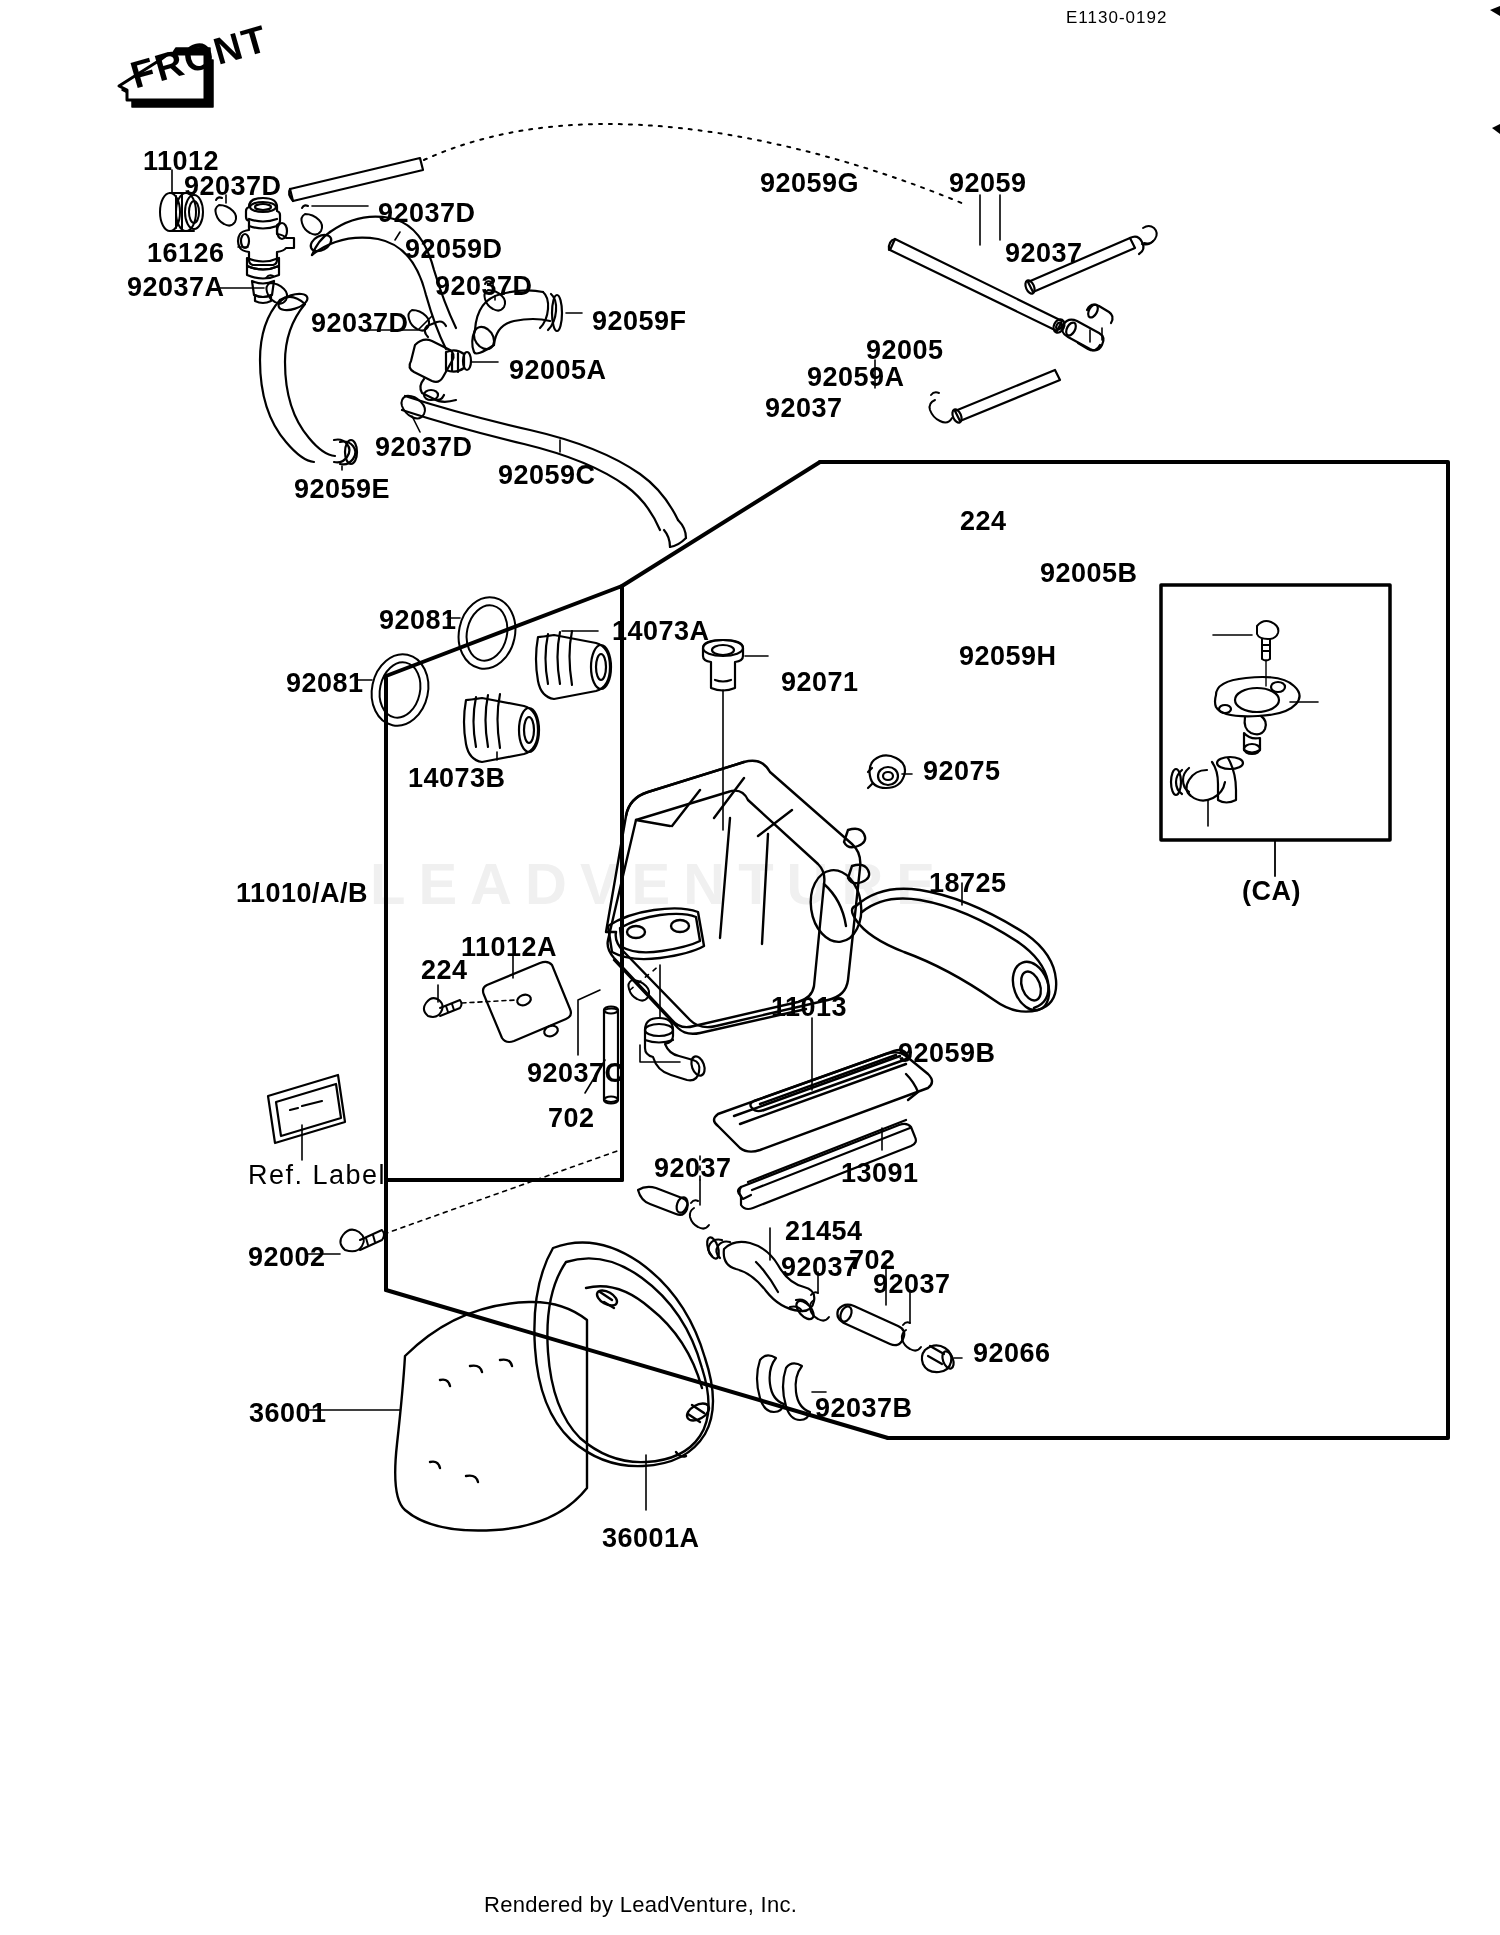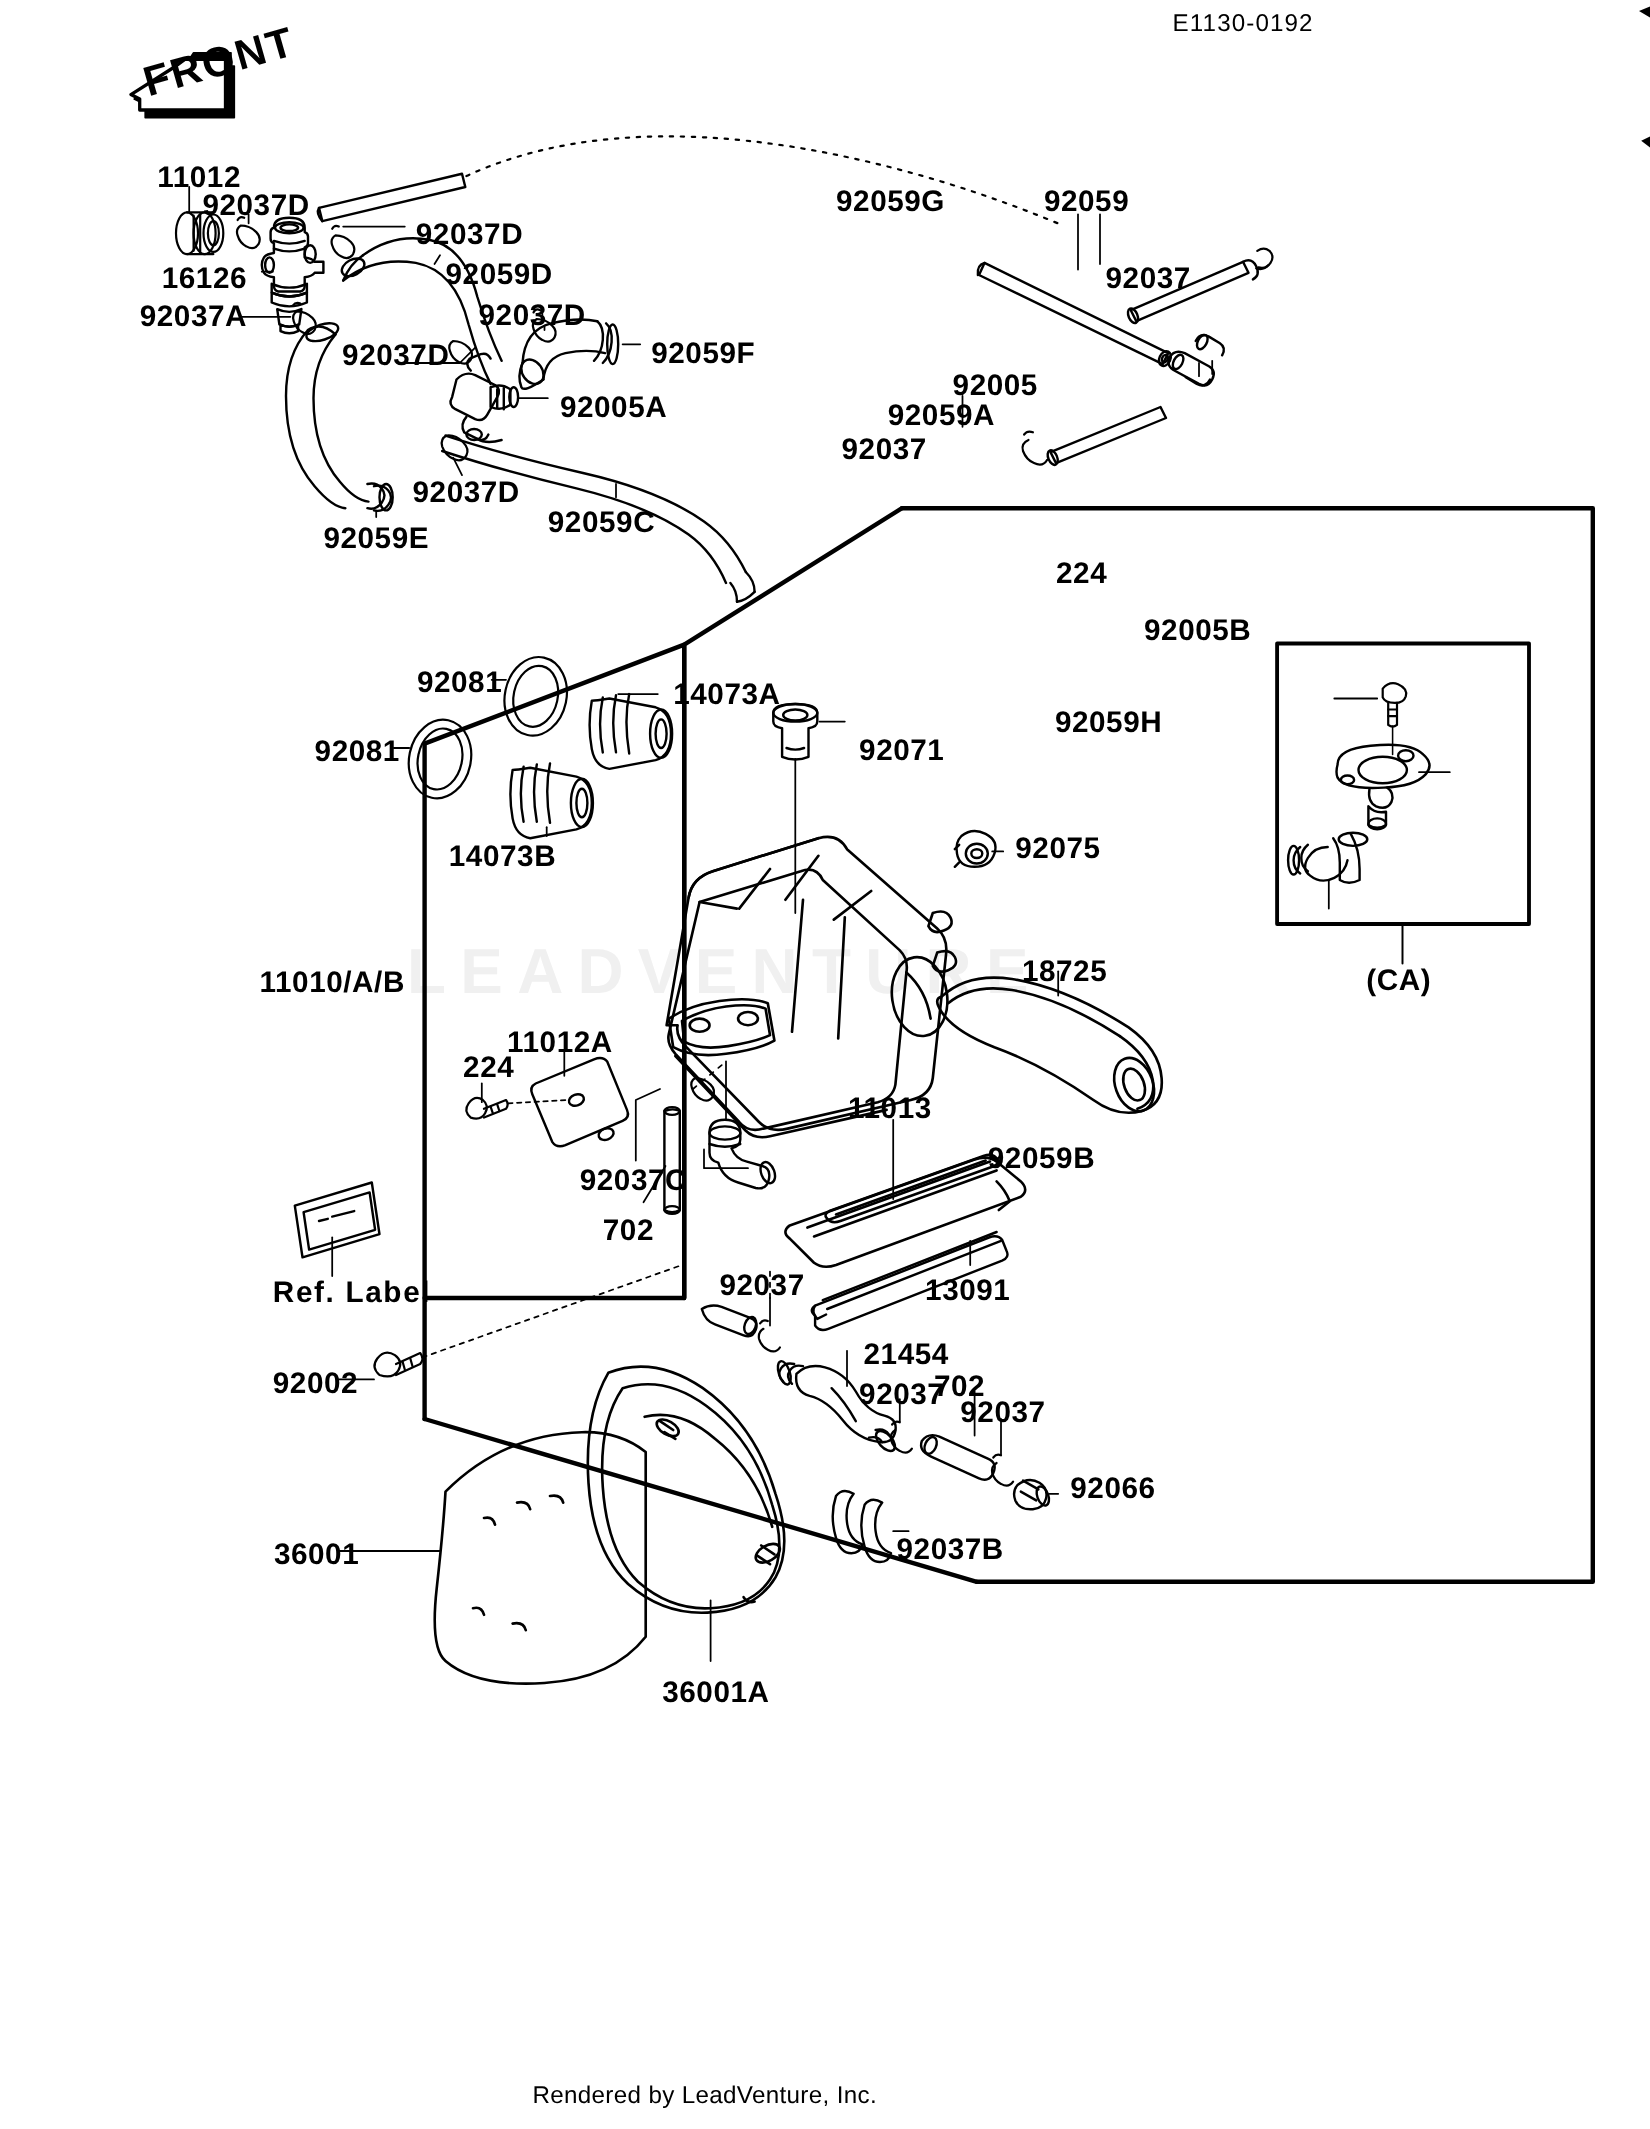--- a/index.html
+++ b/index.html
@@ -2,23 +2,23 @@
 <html><head>
 <meta charset="utf-8">
 <style>
   html,body{margin:0;padding:0;background:#ffffff;}
   body{width:1500px;height:1935px;position:relative;overflow:hidden;
        font-family:"Liberation Sans", sans-serif;color:#000;}
   #sheet{position:absolute;left:0;top:0;width:1500px;height:1935px;}
   .lbl{position:absolute;font-family:"Liberation Sans",sans-serif;
        font-size:27px;font-weight:700;letter-spacing:0.5px;
        color:#000;white-space:nowrap;line-height:1;}
-  .hdr{position:absolute;font-size:22px;font-weight:400;letter-spacing:1px;}
+  .hdr{position:absolute;font-size:17px;font-weight:400;letter-spacing:1px;}
   .ftr{position:absolute;font-size:22px;font-weight:400;letter-spacing:0.3px;}
-  .reflabel{position:absolute;font-size:27px;font-weight:700;letter-spacing:1.5px;}
+  .reflabel{position:absolute;font-size:27px;font-weight:400;letter-spacing:1.5px;}
   svg{position:absolute;left:0;top:0;}
   .wm{position:absolute;font-size:58px;font-weight:700;letter-spacing:13px;
       color:#f0f0f0;user-select:none;}
 </style>
 </head>
 <body>
 
 <div id="sheet">
 
   <div class="wm" style="left:370px;top:850px;">LEADVENTURE</div>

